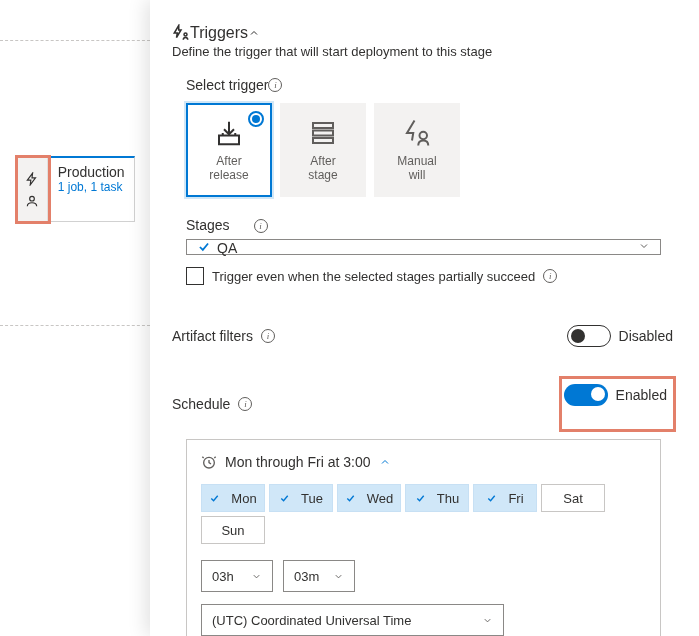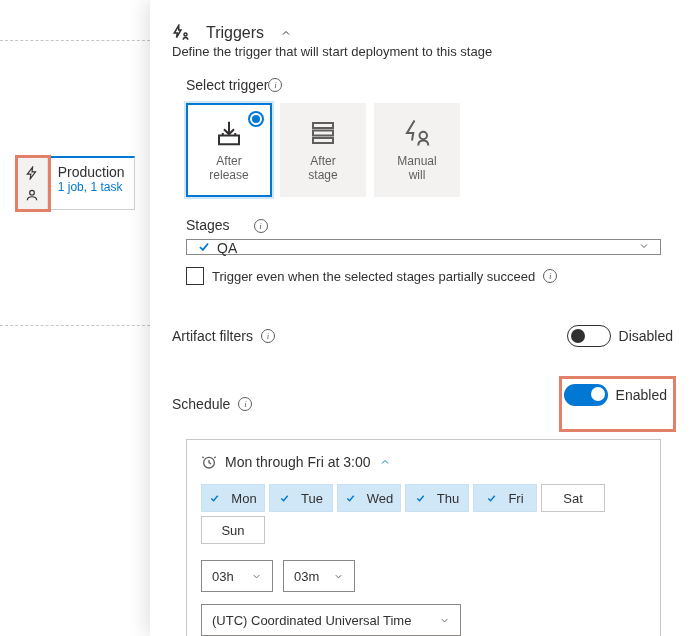--- a/index.html
+++ b/index.html
@@ -19,21 +19,21 @@
     left: 0;
     height: 1px;
     border-top: 1px dashed #c8c6c4;
     width: 150px;
   }
   .stage-card {
     position: absolute;
     left: 17px;
     top: 156px;
     width: 118px;
-    height: 54px;
+    height: 66px;
     border: 1px solid #d1d1d1;
     border-top: 2px solid #0078d4;
     background: #fff;
     display: flex;
   }
   .stage-icons-col {
     width: 30px;
     background: #f3f2f1;
     border-right: 1px solid #e1dfdd;
     display: flex;
@@ -58,21 +58,21 @@
     right: 0;
     bottom: 0;
     background: #fff;
     box-shadow: -4px 0 18px rgba(0,0,0,.12);
     padding: 24px 22px;
     overflow: hidden;
   }
   .panel-title-row {
     display: flex;
     align-items: center;
-    gap: 16px;
+    gap: 0;
     font-size: 16px;
   }
   .panel-subtitle {
     font-size: 13px;
     color: #323130;
     margin-top: 2px;
   }
   .section-label {
     font-size: 14px;
     display: flex;
@@ -238,21 +238,21 @@
     border: 1px solid #8a8886;
     height: 32px;
     display: flex;
     align-items: center;
     padding: 5px 10px;
     gap: 10px;
     font-size: 13px;
     position: relative;
   }
   .time-sel { width: 72px; }
-  .tz-sel { margin-top: 12px; width: 260px; }
+  .tz-sel { margin-top: 12px; width: 303px; }
   .chev {
     margin-left: auto;
   }
   svg { display: block; }
 </style>
 </head>
 <body>
 
 <div class="pipeline-line" style="top:40px"></div>
 <div class="pipeline-line" style="top:325px"></div>

